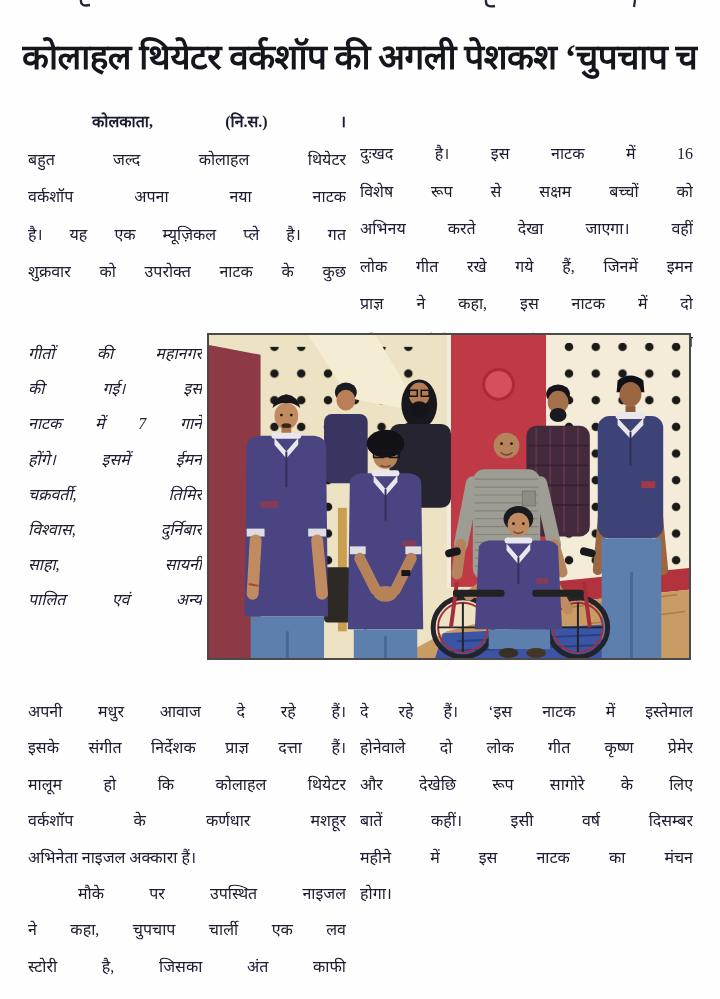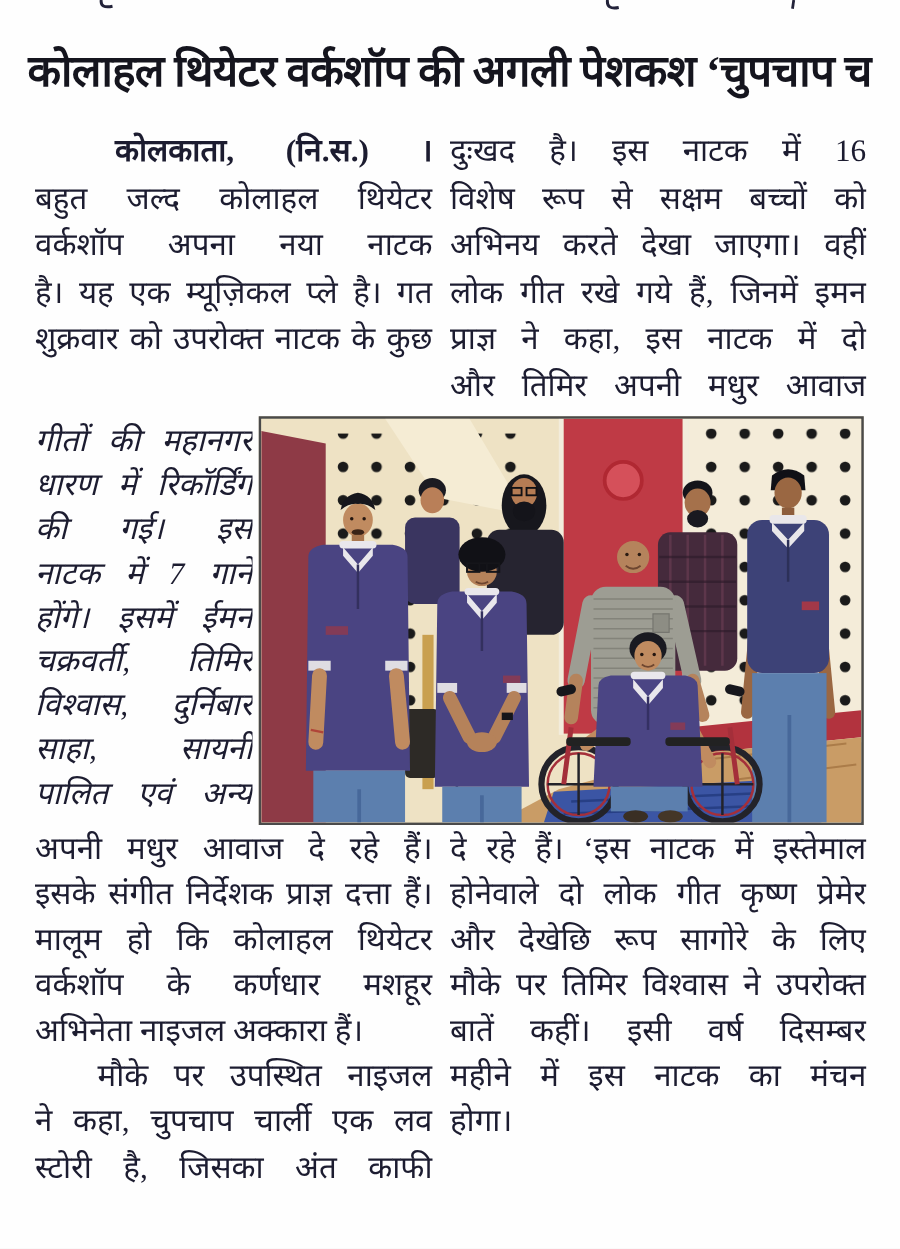--- a/index.html
+++ b/index.html
@@ -2,31 +2,31 @@
 <html><head>
 <meta charset="utf-8">
 <style>
   html,body{margin:0;padding:0;}
   body{background:#e8e8e8;font-family:"Liberation Serif","DejaVu Serif",serif;}
   .page{position:relative;width:720px;height:999px;background:#fefefe;overflow:hidden;margin:0 auto;}
   .frag{position:absolute;top:0;}
   .headline{position:absolute;left:22px;top:30px;width:676px;height:58px;margin:0;
     font-size:35px;font-weight:bold;color:#15151e;text-align:center;line-height:56px;
     white-space:nowrap;overflow:hidden;letter-spacing:-0.5px;}
-  .col{position:absolute;color:#1c1c30;font-size:25px;}
+  .col{position:absolute;color:#1c1c30;font-size:16px;}
   .line{text-align:justify;text-align-last:justify;overflow:hidden;white-space:nowrap;}
   .line.nj{text-align-last:left;}
   .line.bold{font-weight:bold;}
   .lt,.rt{width:318px;top:103px;}
   .lt{left:28px;}
-  .rt{left:360px;width:333px;}
+  .rt{left:360px;width:333px;margin-top:32px;}
   .lt .line,.rt .line{height:37.6px;line-height:37.6px;}
   .nr{left:28px;top:336px;width:174px;font-style:italic;}
   .nr .line{height:35.2px;line-height:35.2px;}
-  .lb,.rb{top:662px;}
+  .lb,.rb{top:694px;}
   .lb{left:28px;width:318px;}
   .rb{left:360px;width:333px;}
   .lb .line,.rb .line{height:36.4px;line-height:36.4px;}
   .photo{position:absolute;left:207px;top:333px;width:484px;height:327px;margin:0;
     border:2px solid #4a4a4a;box-sizing:border-box;background:#e9dcbd;}
   .photo svg{display:block;width:100%;height:100%;}
 </style>
 </head>
 <body>
 
@@ -54,21 +54,20 @@
   <div class="col rt">
       <div class="line">दुःखद है। इस नाटक में 16</div>
       <div class="line">विशेष रूप से सक्षम बच्चों को</div>
       <div class="line">अभिनय करते देखा जाएगा। वहीं</div>
       <div class="line">लोक गीत रखे गये हैं, जिनमें इमन</div>
       <div class="line">प्राज्ञ ने कहा, इस नाटक में दो</div>
       <div class="line">और तिमिर अपनी मधुर आवाज</div>
     </div>
   <div class="col nr">
       <div class="line">गीतों की महानगर</div>
-      <div class="line">धारण में रिकॉर्डिंग</div>
       <div class="line">की गई। इस</div>
       <div class="line">नाटक में 7 गाने</div>
       <div class="line">होंगे। इसमें ईमन</div>
       <div class="line">चक्रवर्ती, तिमिर</div>
       <div class="line">विश्वास, दुर्निबार</div>
       <div class="line">साहा, सायनी</div>
       <div class="line">पालित एवं अन्य</div>
     </div>
   <div class="col lb">
       <div class="line">अपनी मधुर आवाज दे रहे हैं।</div>
@@ -77,21 +76,20 @@
       <div class="line">वर्कशॉप के कर्णधार मशहूर</div>
       <div class="line nj">अभिनेता नाइजल अक्कारा हैं।</div>
       <div class="line" style="text-indent: 50px;">मौके पर उपस्थित नाइजल</div>
       <div class="line">ने कहा, चुपचाप चार्ली एक लव</div>
       <div class="line">स्टोरी है, जिसका अंत काफी</div>
     </div>
   <div class="col rb">
       <div class="line">दे रहे हैं। ‘इस नाटक में इस्तेमाल</div>
       <div class="line">होनेवाले दो लोक गीत कृष्ण प्रेमेर</div>
       <div class="line">और देखेछि रूप सागोरे के लिए</div>
-      <div class="line">मौके पर तिमिर विश्वास ने उपरोक्त</div>
       <div class="line">बातें कहीं। इसी वर्ष दिसम्बर</div>
       <div class="line">महीने में इस नाटक का मंचन</div>
       <div class="line nj">होगा।</div>
     </div>
 
   <figure class="photo">
     <svg viewBox="0 0 484 327" preserveAspectRatio="none">
       <defs>
         <pattern id="dots" width="27" height="27" patternUnits="userSpaceOnUse">
           <circle cx="12" cy="12" r="4.3" fill="#1a1a1a"></circle>

